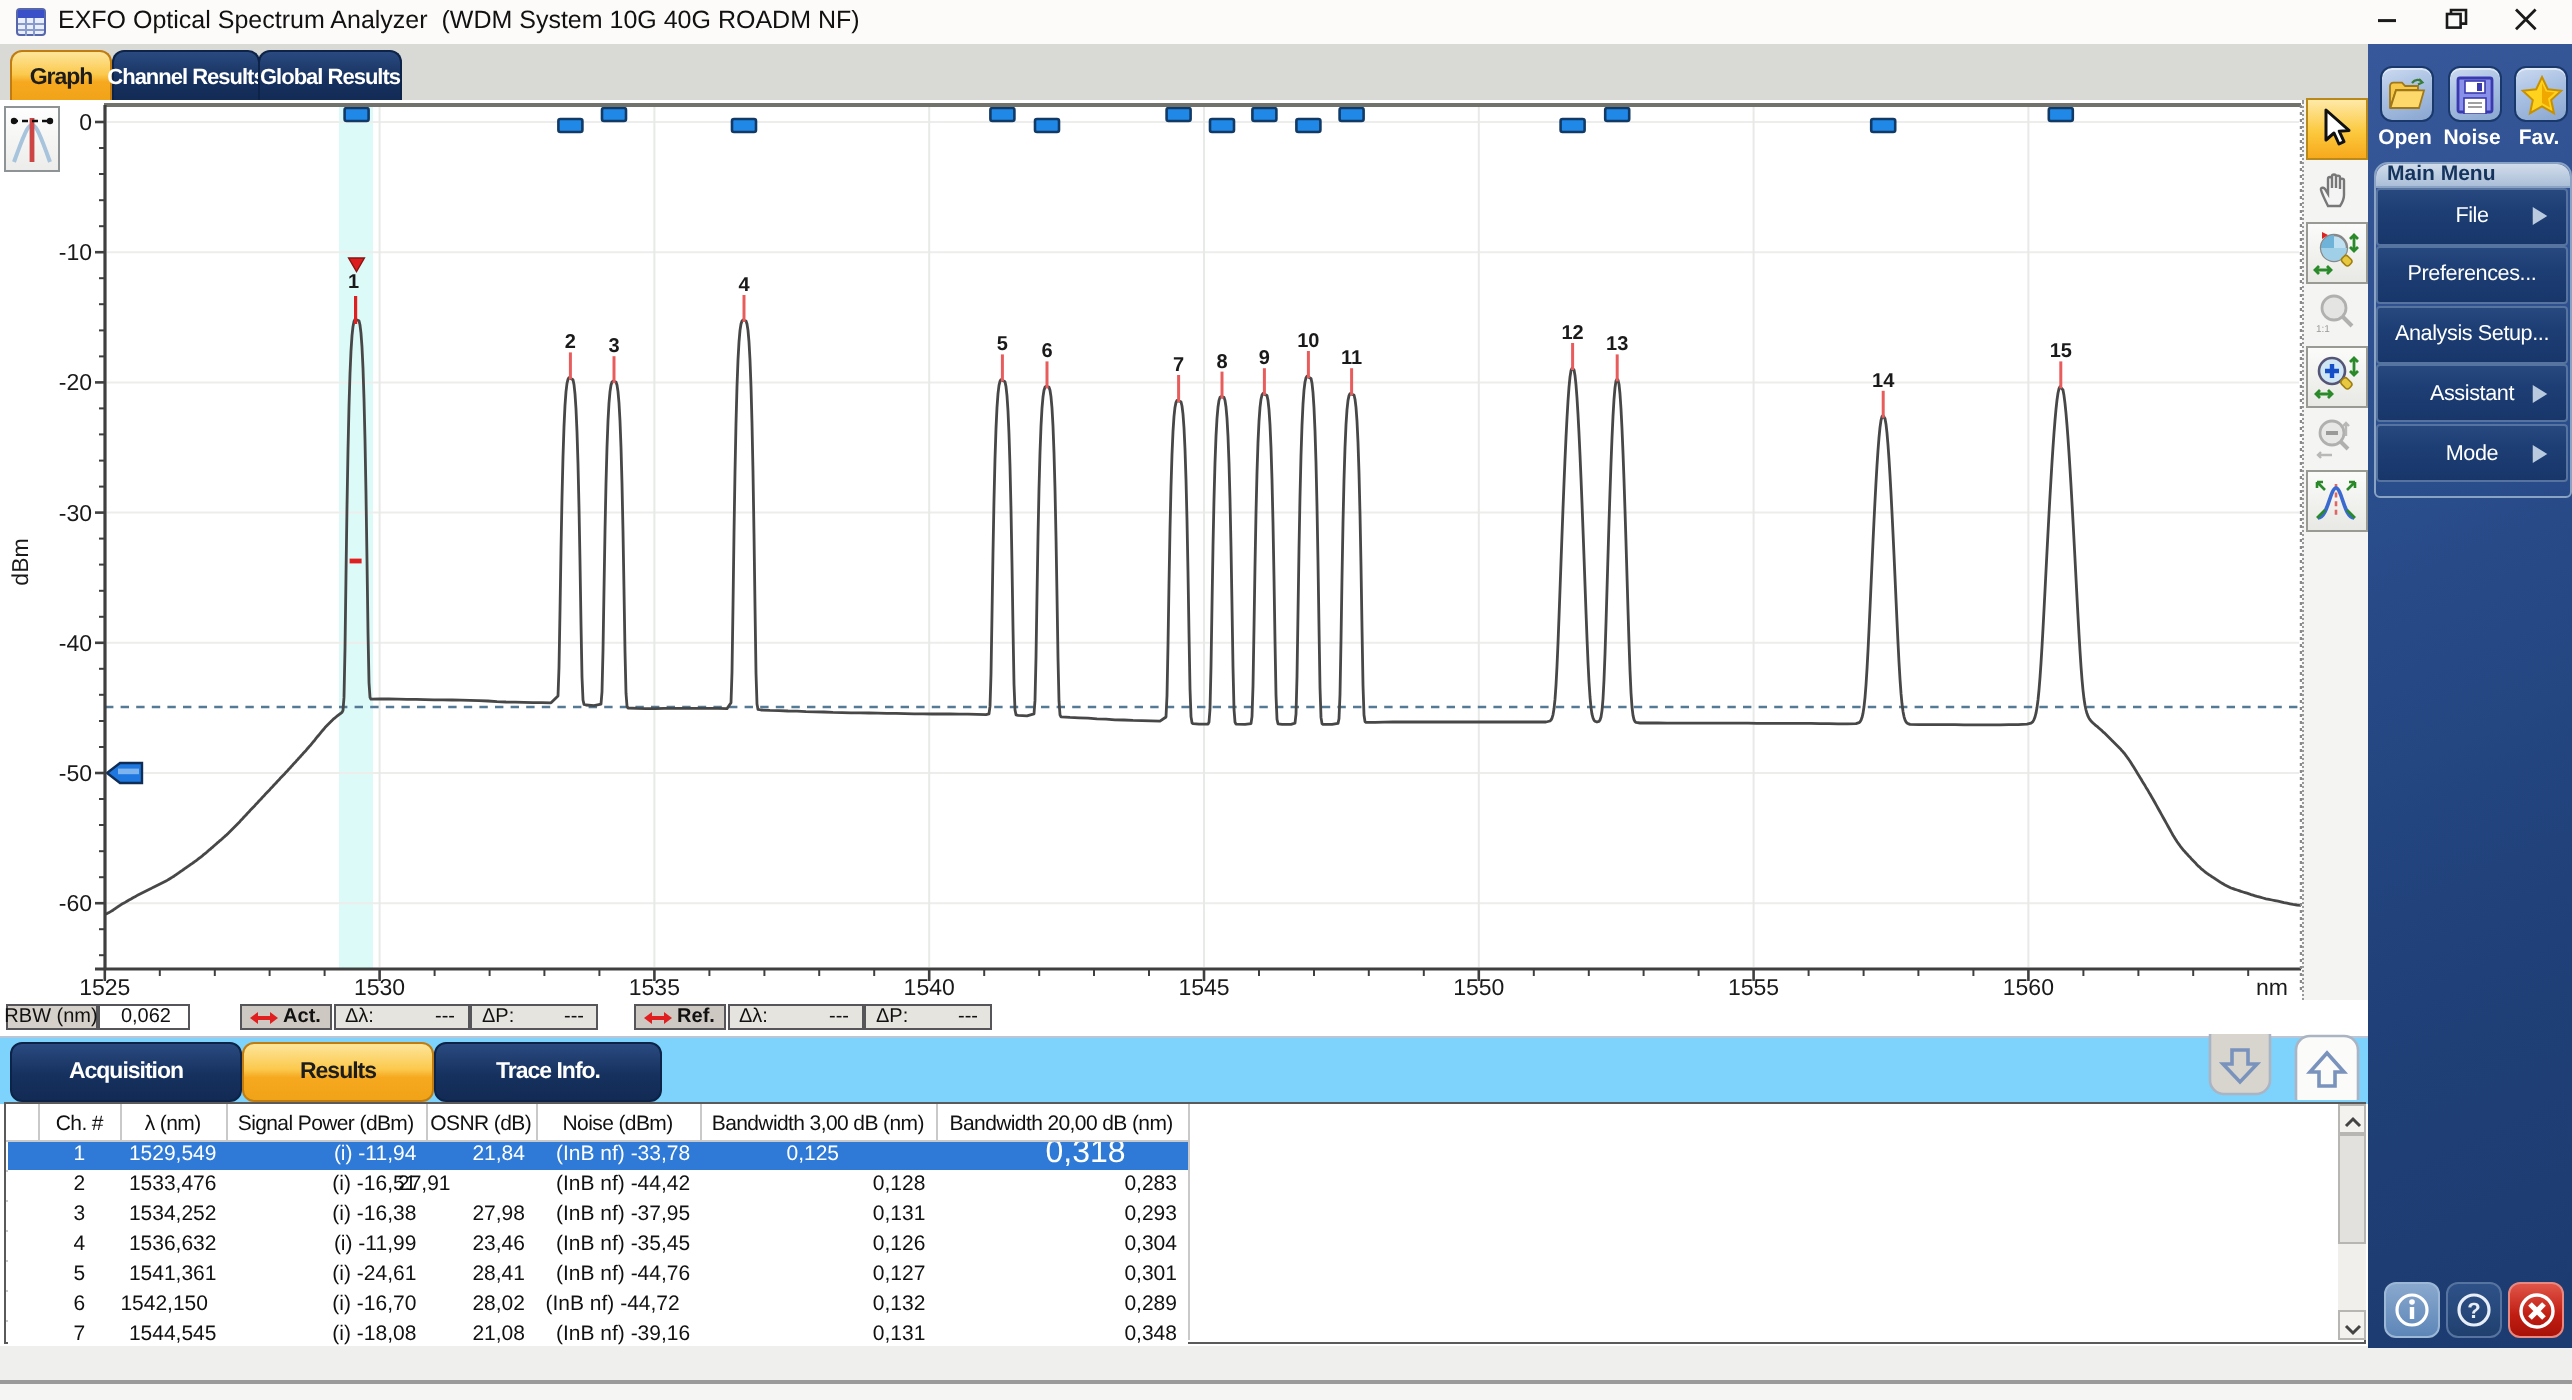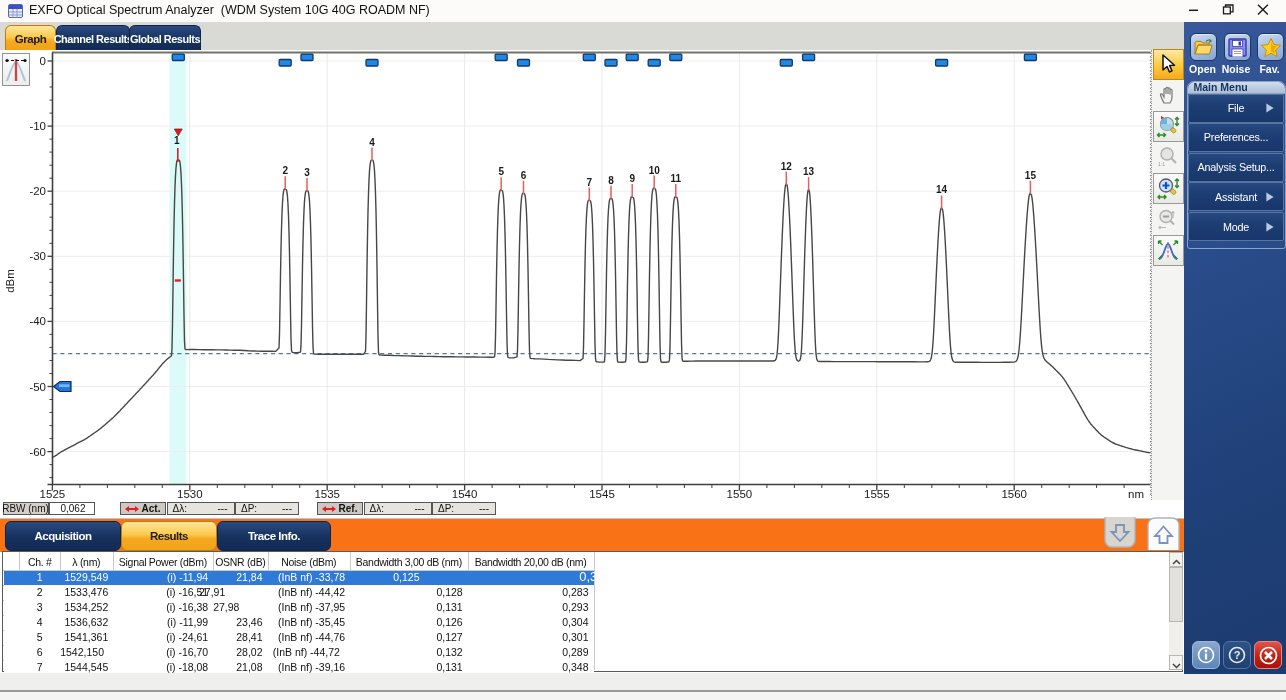--- a/index.html
+++ b/index.html
@@ -287,21 +287,21 @@
 <div class="sbox" style="left:235px;top:502px;width:64px;height:13px;background:#e6e4df;padding-left:5px">ΔP:<span style="margin-left:auto;padding-right:6px">---</span></div>
 <div class="sbox" style="left:316.5px;top:502px;width:46px;height:13px;background:#cdc9c2;justify-content:center">
     <svg width="14" height="8" viewBox="0 0 14 8" style="margin-right:3px">
       <path d="M0 4 L4 1 L4 3 L10 3 L10 1 L14 4 L10 7 L10 5 L4 5 L4 7 Z" fill="#e02020"></path>
     </svg>
     <b>Ref.</b>
   </div>
 <div class="sbox" style="left:363.5px;top:502px;width:68px;height:13px;background:#e6e4df;padding-left:5px">Δλ:<span style="margin-left:auto;padding-right:6px">---</span></div>
 <div class="sbox" style="left:432px;top:502px;width:64px;height:13px;background:#e6e4df;padding-left:5px">ΔP:<span style="margin-left:auto;padding-right:6px">---</span></div>
 
-<div class="abs" style="left:0;top:518px;width:1184px;height:33px;background:#f97316;border-top:1px solid #b9c6d8">
+<div class="abs" style="left:0;top:518px;width:1184px;height:33px;background:#7dd3fc;border-top:1px solid #b9c6d8">
   <div class="navy-tab rtab abs" style="left:5px;top:2px;width:114px;height:28px;font-size:11.5px">Acquisition</div>
   <div class="orange-tab rtab abs" style="left:121px;top:2px;width:94px;height:28px;font-size:11.5px;border-bottom:1px solid #c07c10">Results</div>
   <div class="navy-tab rtab abs" style="left:217px;top:2px;width:112px;height:28px;font-size:11.5px">Trace Info.</div>
   <svg class="abs" style="left:1104px;top:-2px" width="32" height="32" viewBox="0 0 32 32">
       <rect x="1" y="-6" width="30" height="36" rx="7" fill="#d8d5ce" stroke="#aab4c2" stroke-width="1.3"></rect>
       <path d="M12 8 L20 8 L20 15 L24.5 15 L16 24 L7.5 15 L12 15 Z" fill="none" stroke="#7a93bc" stroke-width="1.8"></path>
     </svg>
   <svg class="abs" style="left:1147px;top:-2px" width="33" height="33" viewBox="0 0 33 33">
       <rect x="1" y="1" width="31" height="38" rx="7" fill="#fbfbfa" stroke="#aab4c2" stroke-width="1.3"></rect>
       <path d="M12.5 26 L20.5 26 L20.5 19 L25 19 L16.5 9.5 L8 19 L12.5 19 Z" fill="none" stroke="#7a93bc" stroke-width="1.8"></path>
@@ -323,36 +323,36 @@
 <div class="abs" style="left:347.1px;top:0;width:1px;height:118px;background:#c9c9c9"></div>
 <div class="abs" style="left:464.7px;top:0;width:1px;height:118px;background:#c9c9c9"></div>
 <div class="abs" style="left:590.5px;top:0;width:1px;height:118px;background:#c9c9c9"></div>
 <div class="abs" style="left:1px;top:18.0px;width:589.5px;height:14.5px;background:#2e7ad6"></div>
 <div class="abs" style="left:16.2px;top:18.0px;width:41.0px;height:14.5px;font-size:10.5px;color:#fff;line-height:14.5px;text-align:center;white-space:nowrap">1</div>
 <div class="abs" style="left:57.2px;top:18.0px;width:52.3px;height:14.5px;font-size:10.5px;color:#fff;line-height:14.5px;text-align:center;white-space:nowrap">1529,549</div>
 <div class="abs" style="left:109.5px;top:18.0px;width:100.7px;height:14.5px;font-size:10.5px;color:#fff;line-height:14.5px;text-align:right;padding-right:5px;box-sizing:border-box;white-space:nowrap">(i) -11,94</div>
 <div class="abs" style="left:210.2px;top:18.0px;width:54.3px;height:14.5px;font-size:10.5px;color:#fff;line-height:14.5px;text-align:right;padding-right:5px;box-sizing:border-box;white-space:nowrap">21,84</div>
 <div class="abs" style="left:264.5px;top:18.0px;width:82.6px;height:14.5px;font-size:10.5px;color:#fff;line-height:14.5px;text-align:right;padding-right:5px;box-sizing:border-box;white-space:nowrap">(InB nf) -33,78</div>
 <div class="abs" style="left:347.1px;top:18.0px;width:117.6px;height:14.5px;font-size:10.5px;color:#fff;line-height:14.5px;text-align:center;padding-right:5px;box-sizing:border-box;white-space:nowrap">0,125</div>
-<div class="abs" style="left:488px;top:18.0px;width:125.8px;height:14.5px;font-size:13px;color:#fff;line-height:14.5px;text-align:right;padding-right:5px;box-sizing:border-box;white-space:nowrap">0,318</div>
+<div class="abs" style="left:439px;top:18.0px;width:125.8px;height:14.5px;font-size:16px;color:#fff;line-height:14.5px;text-align:right;padding-right:5px;box-sizing:border-box;white-space:nowrap">0,318</div>
 <div class="abs" style="left:0;top:32.5px;width:590.5px;height:1px;background:#c9c9c9"></div>
 <div class="abs" style="left:1px;top:33.0px;width:589.5px;height:14.5px;background:#fff"></div>
 <div class="abs" style="left:16.2px;top:33.0px;width:41.0px;height:14.5px;font-size:10.5px;color:#111;line-height:14.5px;text-align:center;white-space:nowrap">2</div>
 <div class="abs" style="left:57.2px;top:33.0px;width:52.3px;height:14.5px;font-size:10.5px;color:#111;line-height:14.5px;text-align:center;white-space:nowrap">1533,476</div>
 <div class="abs" style="left:109.5px;top:33.0px;width:100.7px;height:14.5px;font-size:10.5px;color:#111;line-height:14.5px;text-align:right;padding-right:5px;box-sizing:border-box;white-space:nowrap">(i) -16,51</div>
 <div class="abs" style="left:196px;top:33.0px;width:54.3px;height:14.5px;font-size:10.5px;color:#111;line-height:14.5px;text-align:left;padding-right:5px;box-sizing:border-box;white-space:nowrap">27,91</div>
 <div class="abs" style="left:264.5px;top:33.0px;width:82.6px;height:14.5px;font-size:10.5px;color:#111;line-height:14.5px;text-align:right;padding-right:5px;box-sizing:border-box;white-space:nowrap">(InB nf) -44,42</div>
 <div class="abs" style="left:347.1px;top:33.0px;width:117.6px;height:14.5px;font-size:10.5px;color:#111;line-height:14.5px;text-align:right;padding-right:5px;box-sizing:border-box;white-space:nowrap">0,128</div>
 <div class="abs" style="left:464.7px;top:33.0px;width:125.8px;height:14.5px;font-size:10.5px;color:#111;line-height:14.5px;text-align:right;padding-right:5px;box-sizing:border-box;white-space:nowrap">0,283</div>
 <div class="abs" style="left:0;top:47.5px;width:590.5px;height:1px;background:#c9c9c9"></div>
 <div class="abs" style="left:1px;top:48.0px;width:589.5px;height:14.5px;background:#fff"></div>
 <div class="abs" style="left:16.2px;top:48.0px;width:41.0px;height:14.5px;font-size:10.5px;color:#111;line-height:14.5px;text-align:center;white-space:nowrap">3</div>
 <div class="abs" style="left:57.2px;top:48.0px;width:52.3px;height:14.5px;font-size:10.5px;color:#111;line-height:14.5px;text-align:center;white-space:nowrap">1534,252</div>
 <div class="abs" style="left:109.5px;top:48.0px;width:100.7px;height:14.5px;font-size:10.5px;color:#111;line-height:14.5px;text-align:right;padding-right:5px;box-sizing:border-box;white-space:nowrap">(i) -16,38</div>
-<div class="abs" style="left:210.2px;top:48.0px;width:54.3px;height:14.5px;font-size:10.5px;color:#111;line-height:14.5px;padding-right:5px;box-sizing:border-box;white-space:nowrap">27,98</div>
+<div class="abs" style="left:210.2px;top:48.0px;width:54.3px;height:14.5px;font-size:10.5px;color:#111;line-height:14.5px;text-align:right;padding-right:5px;box-sizing:border-box;white-space:nowrap">27,98</div>
 <div class="abs" style="left:264.5px;top:48.0px;width:82.6px;height:14.5px;font-size:10.5px;color:#111;line-height:14.5px;text-align:right;padding-right:5px;box-sizing:border-box;white-space:nowrap">(InB nf) -37,95</div>
 <div class="abs" style="left:347.1px;top:48.0px;width:117.6px;height:14.5px;font-size:10.5px;color:#111;line-height:14.5px;text-align:right;padding-right:5px;box-sizing:border-box;white-space:nowrap">0,131</div>
 <div class="abs" style="left:464.7px;top:48.0px;width:125.8px;height:14.5px;font-size:10.5px;color:#111;line-height:14.5px;text-align:right;padding-right:5px;box-sizing:border-box;white-space:nowrap">0,293</div>
 <div class="abs" style="left:0;top:62.5px;width:590.5px;height:1px;background:#c9c9c9"></div>
 <div class="abs" style="left:1px;top:63.0px;width:589.5px;height:14.5px;background:#fff"></div>
 <div class="abs" style="left:16.2px;top:63.0px;width:41.0px;height:14.5px;font-size:10.5px;color:#111;line-height:14.5px;text-align:center;white-space:nowrap">4</div>
 <div class="abs" style="left:57.2px;top:63.0px;width:52.3px;height:14.5px;font-size:10.5px;color:#111;line-height:14.5px;text-align:center;white-space:nowrap">1536,632</div>
 <div class="abs" style="left:109.5px;top:63.0px;width:100.7px;height:14.5px;font-size:10.5px;color:#111;line-height:14.5px;text-align:right;padding-right:5px;box-sizing:border-box;white-space:nowrap">(i) -11,99</div>
 <div class="abs" style="left:210.2px;top:63.0px;width:54.3px;height:14.5px;font-size:10.5px;color:#111;line-height:14.5px;text-align:right;padding-right:5px;box-sizing:border-box;white-space:nowrap">23,46</div>
 <div class="abs" style="left:264.5px;top:63.0px;width:82.6px;height:14.5px;font-size:10.5px;color:#111;line-height:14.5px;text-align:right;padding-right:5px;box-sizing:border-box;white-space:nowrap">(InB nf) -35,45</div>

